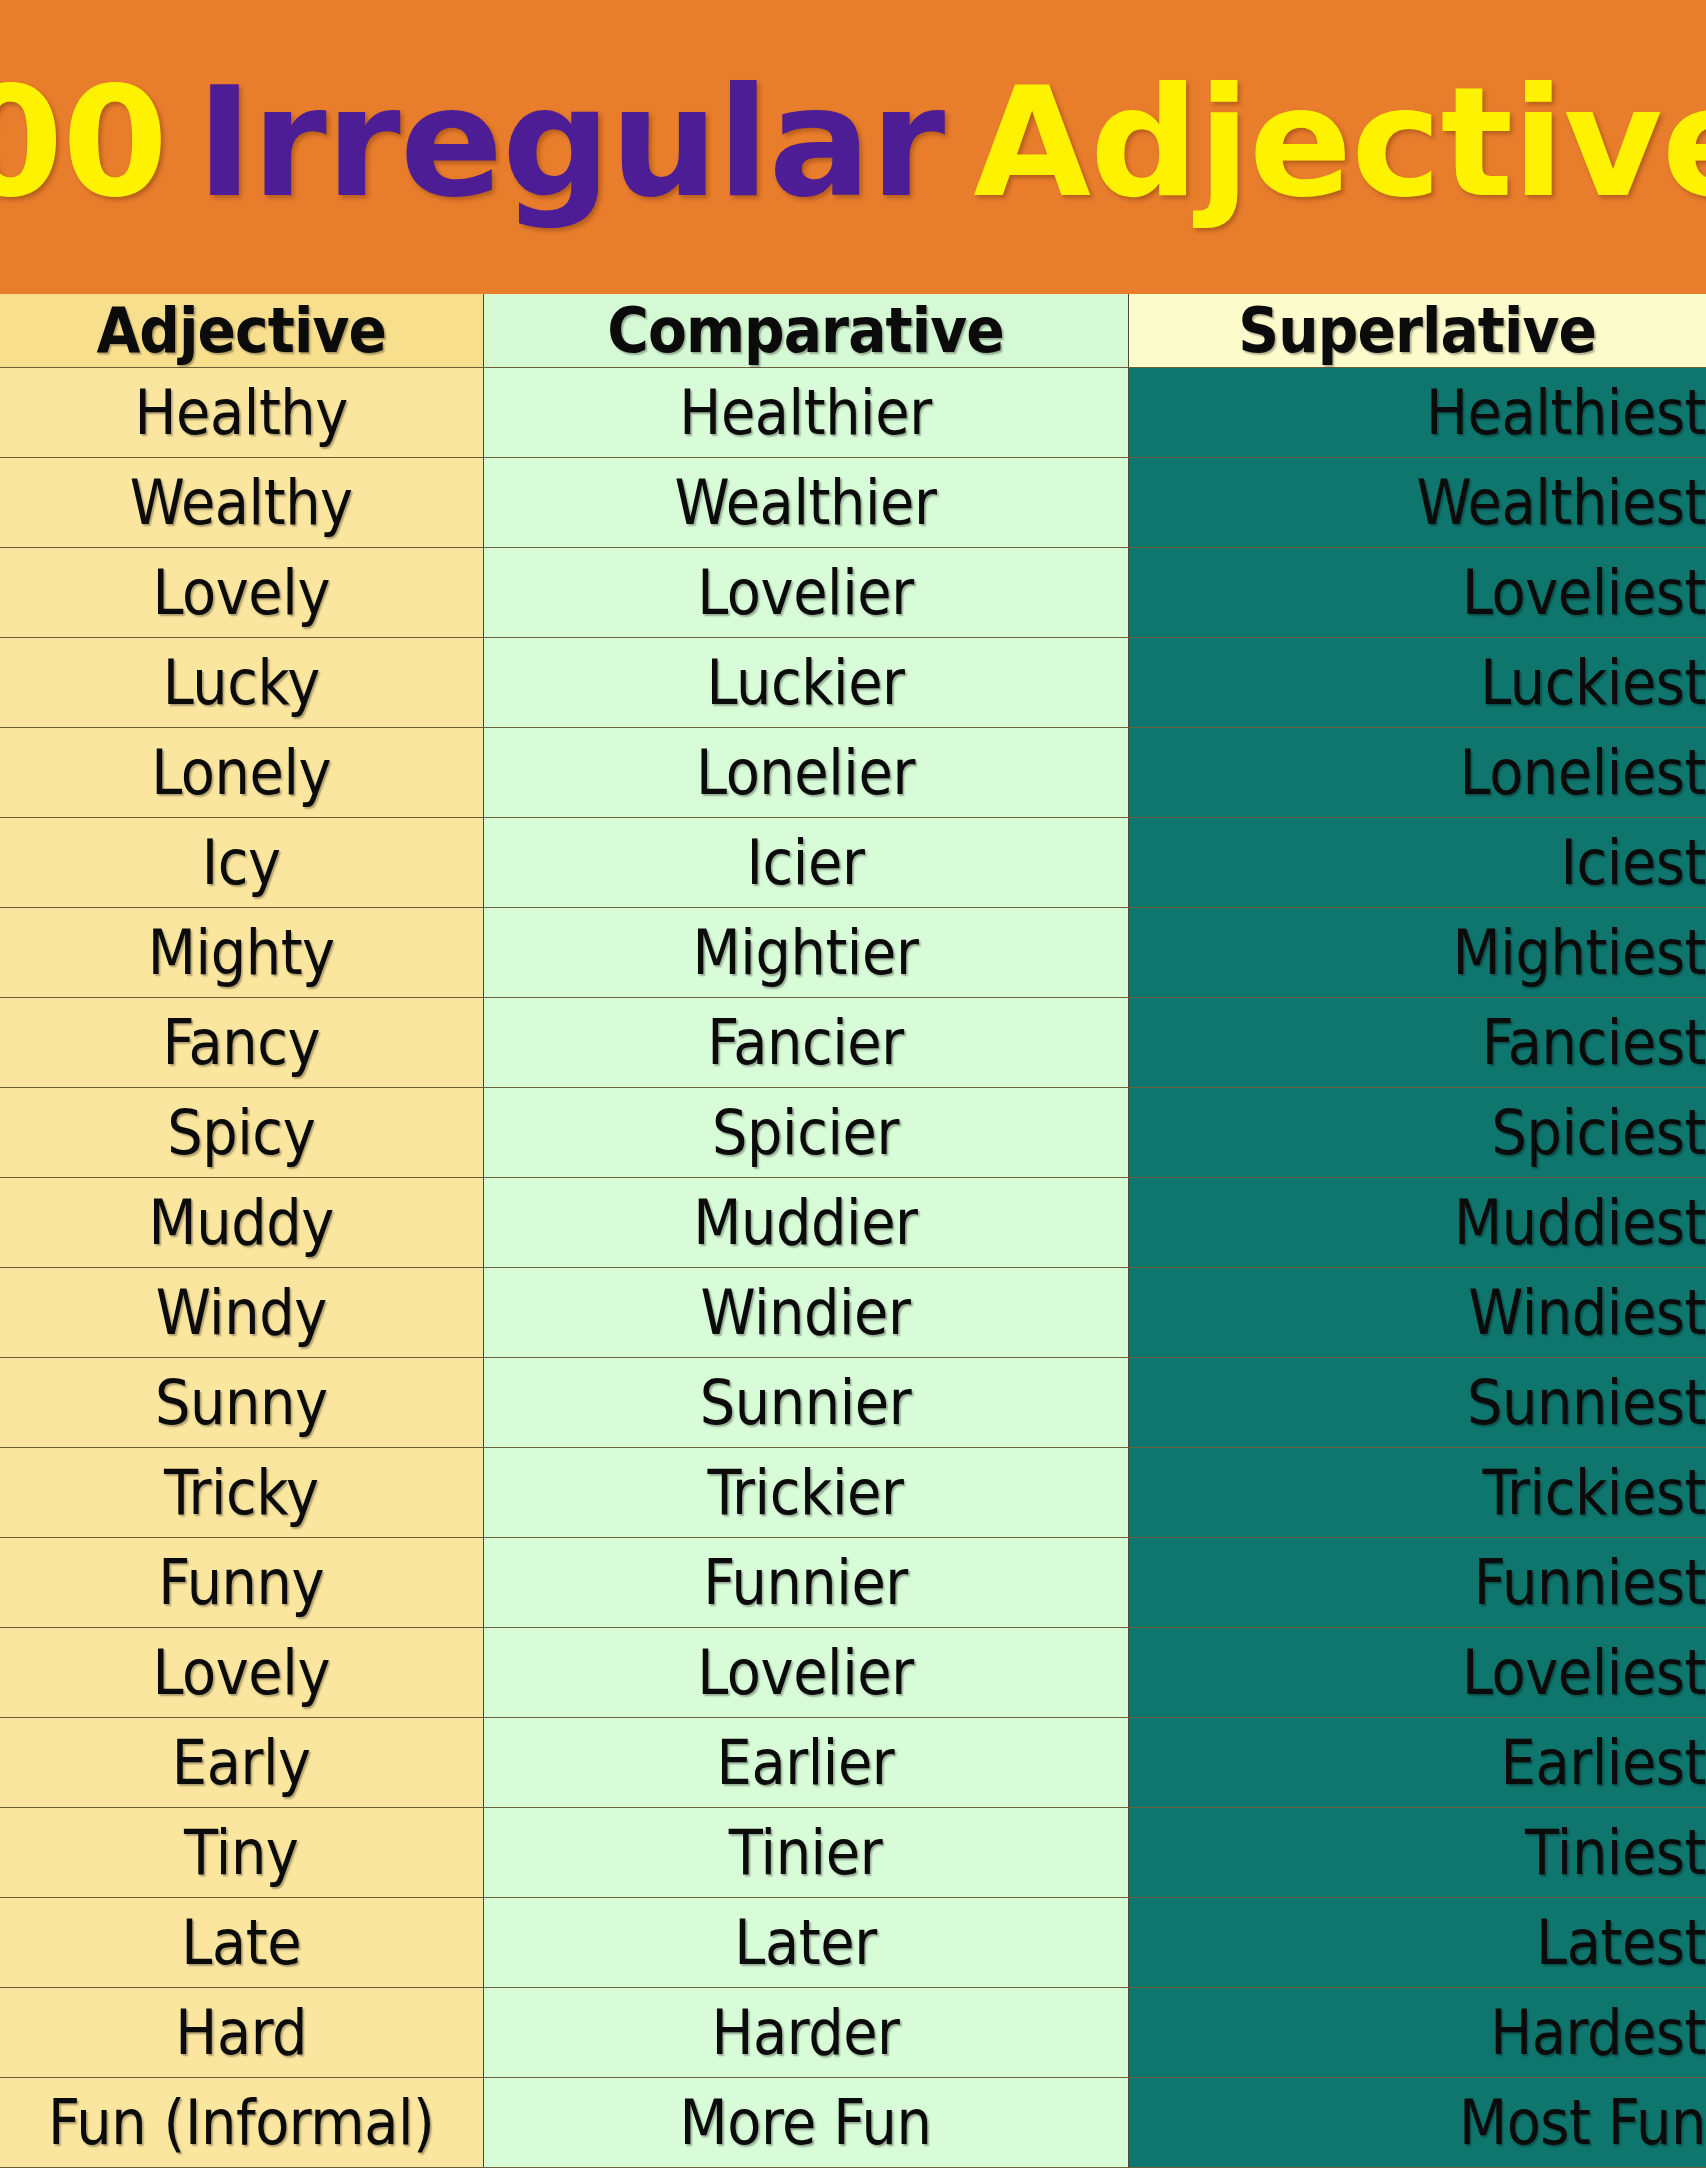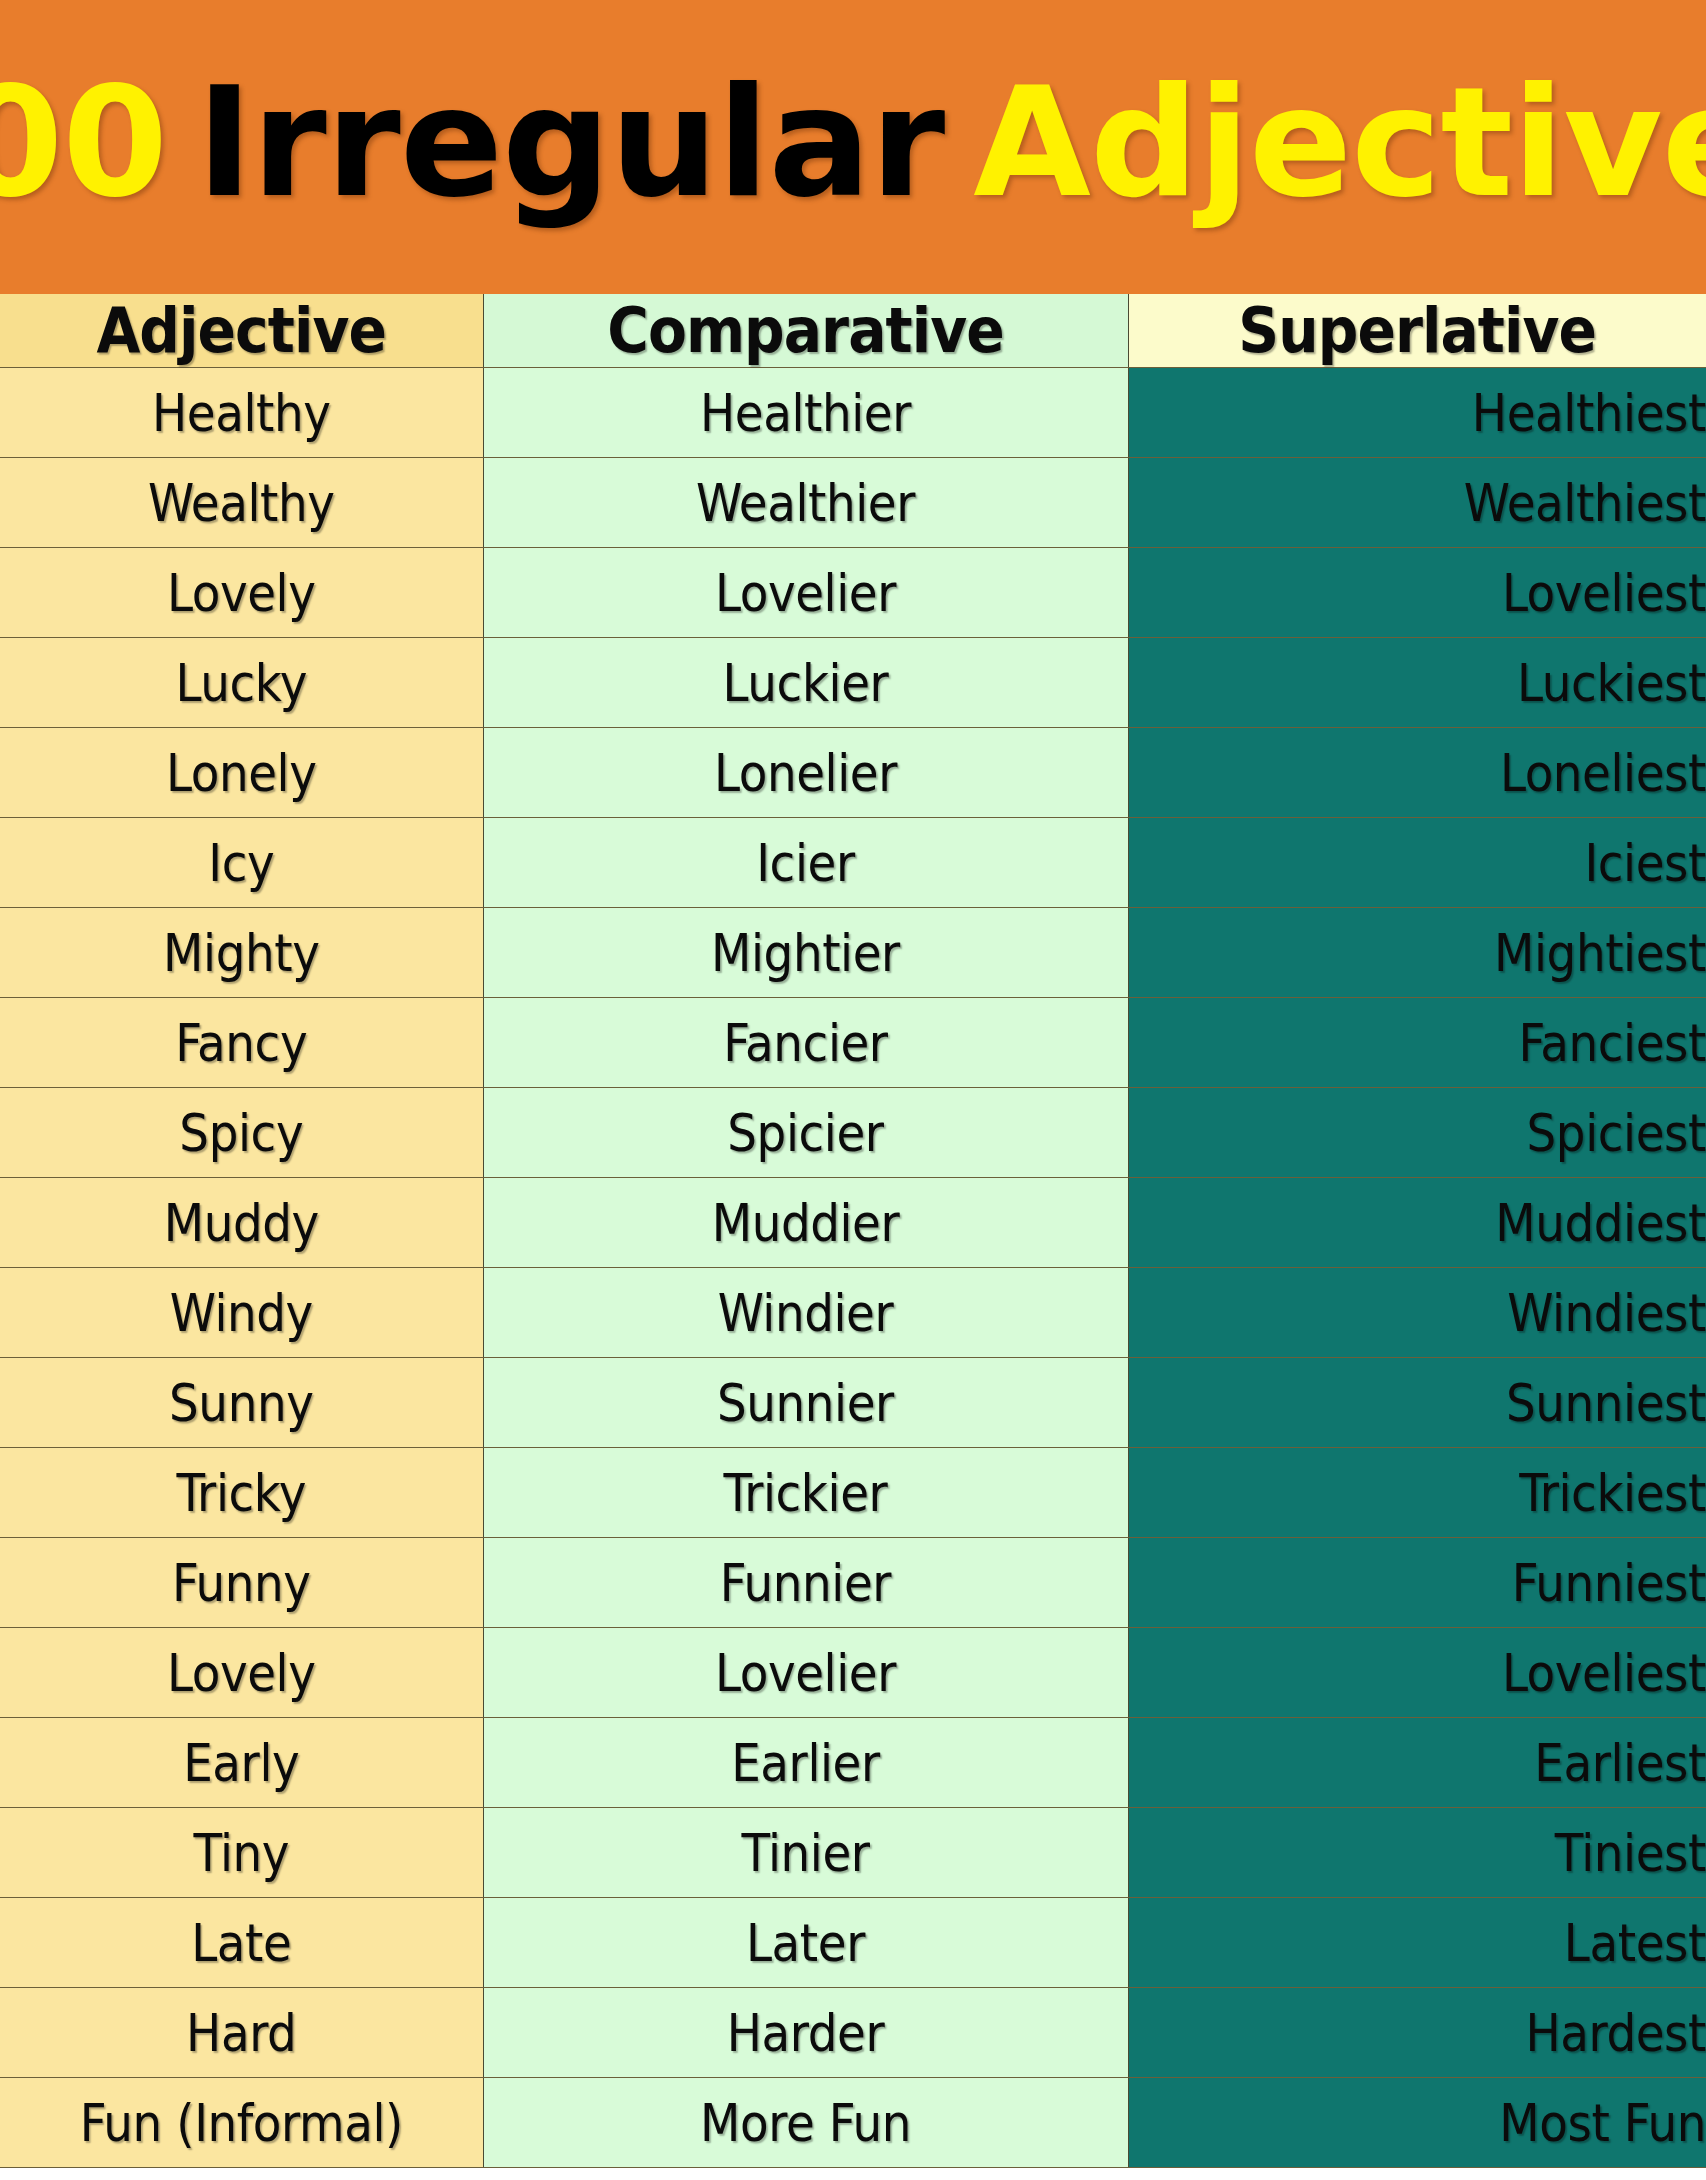--- a/index.html
+++ b/index.html
@@ -23,21 +23,21 @@
     font-family:"DejaVu Sans", sans-serif;
     font-weight:bold;
     font-size:152px;
     line-height:1;
     letter-spacing:-0.9px;
     white-space:nowrap;
     text-shadow:2.6px 3.4px 4.3px rgba(120,55,10,.45);
     padding-bottom:8.5px;
   }
   .t-y{color:#FFF200;}
-  .t-w{color:#000000;}
+  .t-w{color:#4c1d95;}
   .t-sp{display:inline-block;width:29px;}
 
   
   .watermark{
     position:absolute;
     left:0;top:294px;
     width:1706px;height:1887px;
     pointer-events:none;
     z-index:2;
     display:flex;align-items:flex-start;justify-content:center;
@@ -85,21 +85,21 @@
     text-shadow:1.7px 1.7px 1.7px rgba(0,0,0,.30);
   }
   th{
     height:71px;
     font-size:63px;
     font-weight:bold;
     letter-spacing:-0.9px;
   }
   td{
     height:89px;
-    font-size:52px;
+    font-size:62px;
     font-weight:normal;
     letter-spacing:-0.4px;
   }
 
   th.h1{background:#F8DF8E;}
   th.h2{background:#D5F9D5;}
   th.h3{background:#FCFBCB;}
 
   td.d1{background:#FBE6A0;}
   td.d2{background:#D8FBD8;}

